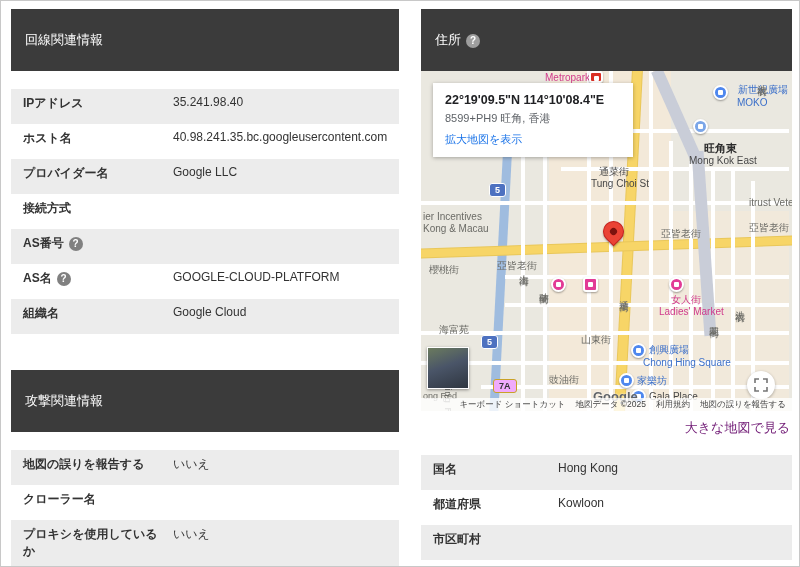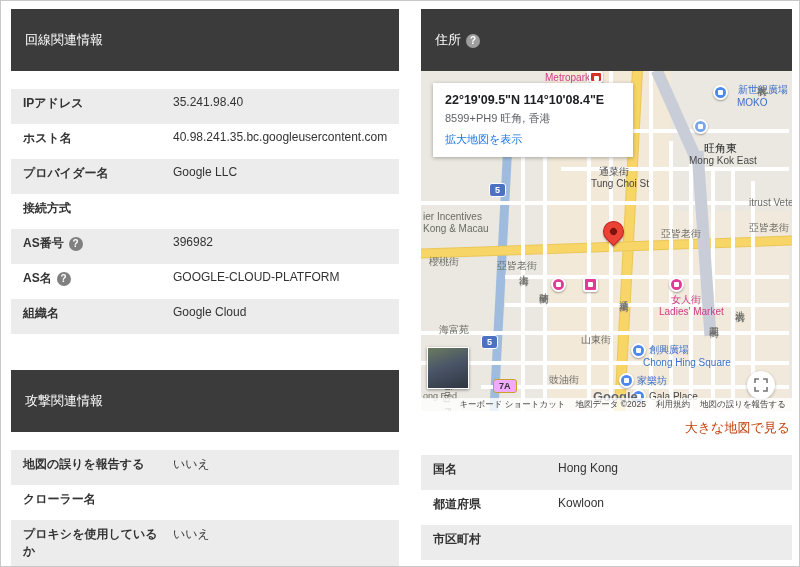--- a/index.html
+++ b/index.html
@@ -10,31 +10,31 @@
   .sec-header { background:#3b3b3b; color:#fff; font-size:13px; padding:22px 14px; }
   .sec-header .help { background:#9e9e9e; }
   .tbl { margin-top:18px; }
   .row { display:flex; min-height:35px; align-items:flex-start; font-size:12px; }
   .tbl .row:nth-child(odd) { background:#ececec; }
   .row .lbl { width:158px; padding:6px 4px 6px 12px; font-weight:bold; flex-shrink:0; }
   .tbl2 .row .lbl { width:133px; }
   .row .val { flex:1; padding:6px 4px; word-break:break-all; }
   .help { display:inline-block; width:14px; height:14px; border-radius:50%; background:#808080; color:#fff; font-size:10px; line-height:14px; text-align:center; margin-left:5px; font-weight:bold; vertical-align:middle; cursor:pointer; }
   .view-larger { text-align:right; padding:8px 2px 2px 0; font-size:13px; }
-  .view-larger a { color:#c2410c; text-decoration:none;text-align:right; }
+  .view-larger a { color:#701a75; text-decoration:none;text-align:right; }
 
   
   .map { position:relative; height:340px; background:#eae8e0; overflow:hidden; }
   .tint { position:absolute; background:#f5ead7; opacity:.75; }
   .road { position:absolute; background:#fff; }
   .road.yellow { background:#f7d567; box-shadow:0 0 0 1px #e9c75a; }
   .road.blue { background:#9fbcdf; }
   .rail { position:absolute; background:#c9cdd8; }
   .mlabel { position:absolute; font-size:10px; color:#6b6b66; white-space:nowrap; z-index:3; }
-  .mlabel.dk { color:#2b2b2b; font-weight:normal; font-size:11px; }
+  .mlabel.dk { color:#2b2b2b; font-weight:bold; font-size:11px; }
   .mlabel.place { color:#474747; }
   .mlabel.blue { color:#3b6fc9; }
   .mlabel.pink { color:#d03a8c; }
   .mlabel.vert { writing-mode:vertical-rl; letter-spacing:1px; font-size:9.5px; }
   .poi { position:absolute; width:15px; height:15px; border-radius:50%; border:2px solid #fff; box-shadow:0 1px 2px rgba(0,0,0,.35); z-index:4; }
   .poi::after { content:""; position:absolute; left:3px; top:3px; width:5px; height:5px; background:#fff; border-radius:1px; }
   .poi.blue { background:#4e87ee; }
   .poi.lblue { background:#7ba6e8; }
   .poi.pink { background:#e23b96; }
   .poi.sq { border-radius:3px; }
@@ -75,21 +75,20 @@
         <div class="row">
           <div class="lbl">プロバイダー名</div>
           <div class="val">Google LLC</div>
         </div>
         <div class="row">
           <div class="lbl">接続方式</div>
           <div class="val"></div>
         </div>
         <div class="row">
           <div class="lbl"><span>AS番号</span><span class="help">?</span></div>
-          <div class="val">396982</div>
         </div>
         <div class="row">
           <div class="lbl"><span>AS名</span><span class="help">?</span></div>
           <div class="val">GOOGLE-CLOUD-PLATFORM</div>
         </div>
         <div class="row">
           <div class="lbl">組織名</div>
           <div class="val">Google Cloud</div>
         </div>
       </div>
@@ -166,21 +165,21 @@
         <span class="mlabel dk" style="left:283px;top:70px;">旺角東</span>
         <span class="mlabel place" style="left:268px;top:84px;">Mong Kok East</span>
         <span class="mlabel place" style="left:178px;top:94px;">通菜街</span>
         <span class="mlabel place" style="left:170px;top:107px;">Tung Choi St</span>
         <span class="mlabel" style="left:328px;top:126px;">itrust Veteri</span>
         <span class="mlabel" style="left:2px;top:140px;">ier Incentives</span>
         <span class="mlabel" style="left:2px;top:152px;">Kong &amp; Macau</span>
         <span class="mlabel" style="left:240px;top:156px;">亞皆老街</span>
         <span class="mlabel" style="left:76px;top:188px;">亞皆老街</span>
         <span class="mlabel" style="left:328px;top:150px;">亞皆老街</span>
-        <span class="mlabel" style="left:8px;top:184px;">櫻桃街</span>
+        <span class="mlabel" style="left:8px;top:192px;">櫻桃街</span>
         <span class="poi pink" style="left:248px;top:206px;"></span>
         <span class="mlabel pink" style="left:250px;top:222px;">女人街</span>
         <span class="mlabel pink" style="left:238px;top:235px;">Ladies' Market</span>
         <span class="poi pink sq" style="left:162px;top:206px;"></span>
         <span class="poi pink" style="left:130px;top:206px;"></span>
         <span class="mlabel" style="left:160px;top:262px;">山東街</span>
         <span class="mlabel" style="left:128px;top:302px;">豉油街</span>
         <span class="mlabel" style="left:18px;top:252px;">海富苑</span>
         <span class="poi blue" style="left:210px;top:272px;"></span>
         <span class="mlabel blue" style="left:228px;top:272px;">創興廣場</span>

